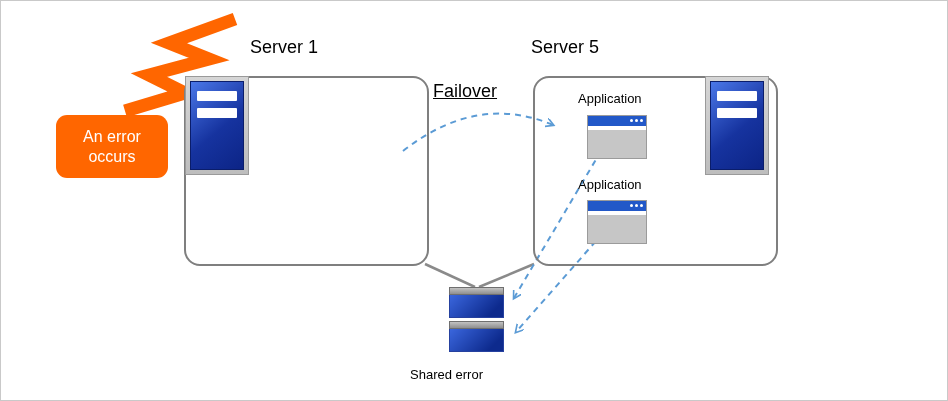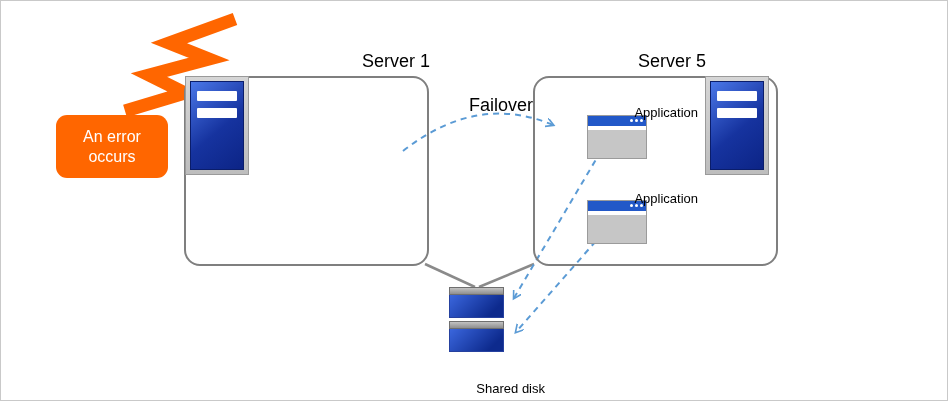--- a/index.html
+++ b/index.html
@@ -18,23 +18,22 @@
   }
   svg.overlay {
     position: absolute;
     left: 0; top: 0;
     width: 948px; height: 401px;
     pointer-events: none;
   }
   .label {
     position: absolute;
     color: #000000;
-    text-align: right;
+    text-align: left;
     white-space: nowrap;
-    margin-top: 14px;
   }
   .lbl-18 { font-size: 18px; }
   .lbl-17 { font-size: 13px; }
 
   .node-box {
     position: absolute;
     width: 245px;
     height: 190px;
     border: 2.5px solid #7f7f7f;
     border-radius: 16px;
@@ -141,21 +140,21 @@
     color: #ffffff;
     font-size: 16px;
     line-height: 1.25;
     display: flex;
     align-items: center;
     text-align: center;
   }
 
   #server1-label  { left: 249px; top: 36px; width: 180px; }
   #server2-label  { left: 530px; top: 36px; width: 175px; }
-  #failover-label { left: 432px; top: 80px; width: 100px; }
+  #failover-label { left: 432px; top: 80px; width: 100px; text-decoration: underline; }
   #app1-label     { left: 577px; top: 90px; width: 120px; }
   #app2-label     { left: 577px; top: 176px; width: 120px; }
   #disk-label     { left: 409px; top: 366px; width: 135px; }
 </style>
 </head>
 <body>
 
 <div id="canvas">
 
   <svg class="overlay" viewBox="0 0 948 401">
@@ -224,15 +223,15 @@
 
   <div class="error-box">
     <span>An error occurs</span>
   </div>
 
   <div class="label lbl-18" id="server1-label">Server 1</div>
   <div class="label lbl-18" id="server2-label">Server 5</div>
   <div class="label lbl-18" id="failover-label">Failover</div>
   <div class="label lbl-17" id="app1-label">Application</div>
   <div class="label lbl-17" id="app2-label">Application</div>
-  <div class="label lbl-17" id="disk-label">Shared disk</div>
+  <div class="label lbl-17" id="disk-label">Shared error</div>
 
 </div>
 
 </body></html>

